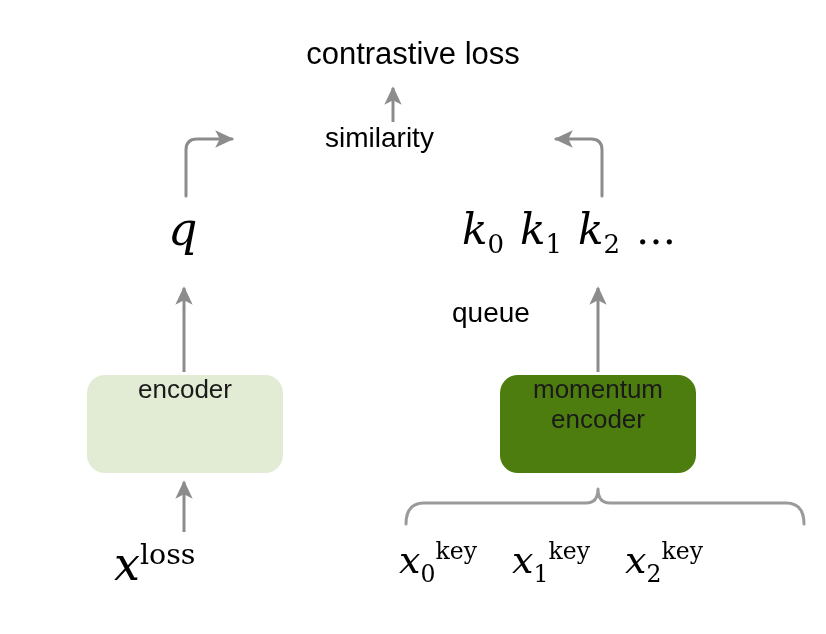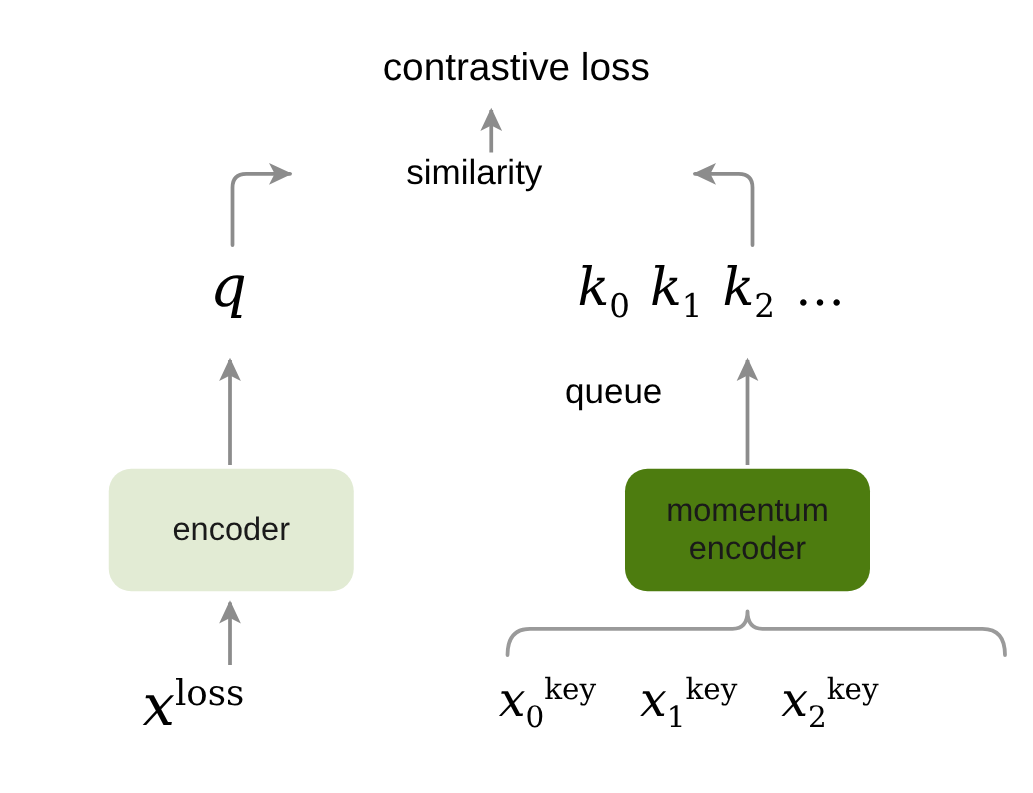--- a/index.html
+++ b/index.html
@@ -44,21 +44,20 @@
   }
   #queue-label {
     left: 452px; top: 299px;
     font-size: 28px;
   }
   
   .box {
     position: absolute;
     border-radius: 18px;
     display: flex;
-    align-items: center;
     justify-content: center;
     text-align: center;
     font-family: "Liberation Sans", sans-serif;
     font-size: 26px;
     color: #1a1a1a;
     line-height: 1.15;
   }
   #encoder-box {
     left: 87px; top: 375px;
     width: 196px; height: 98px;

